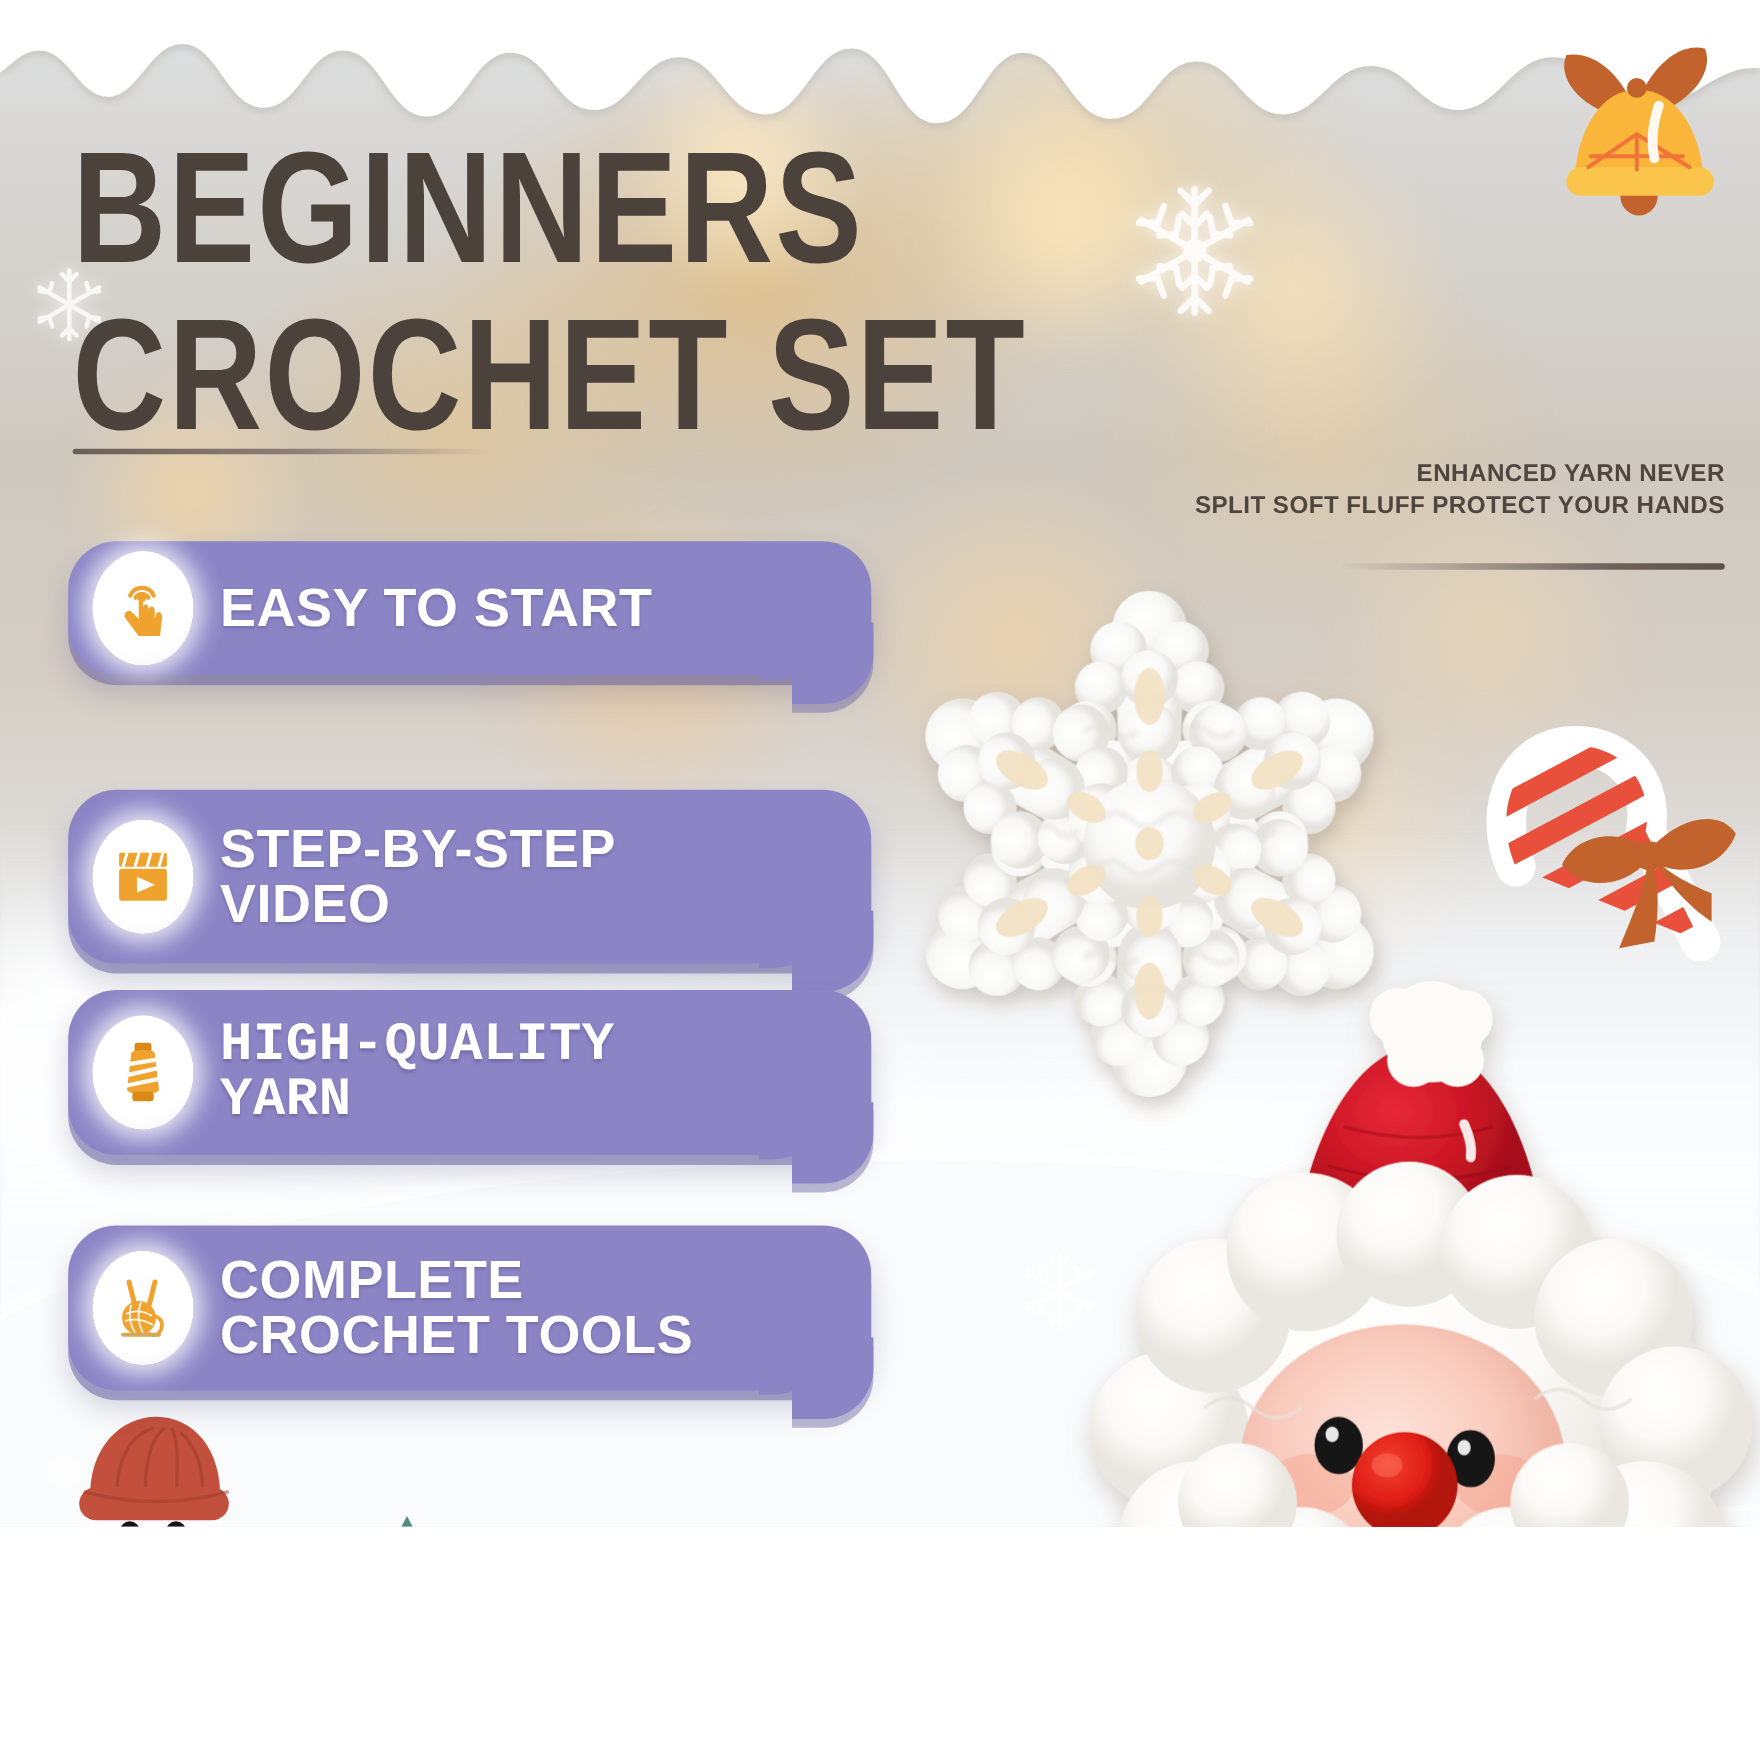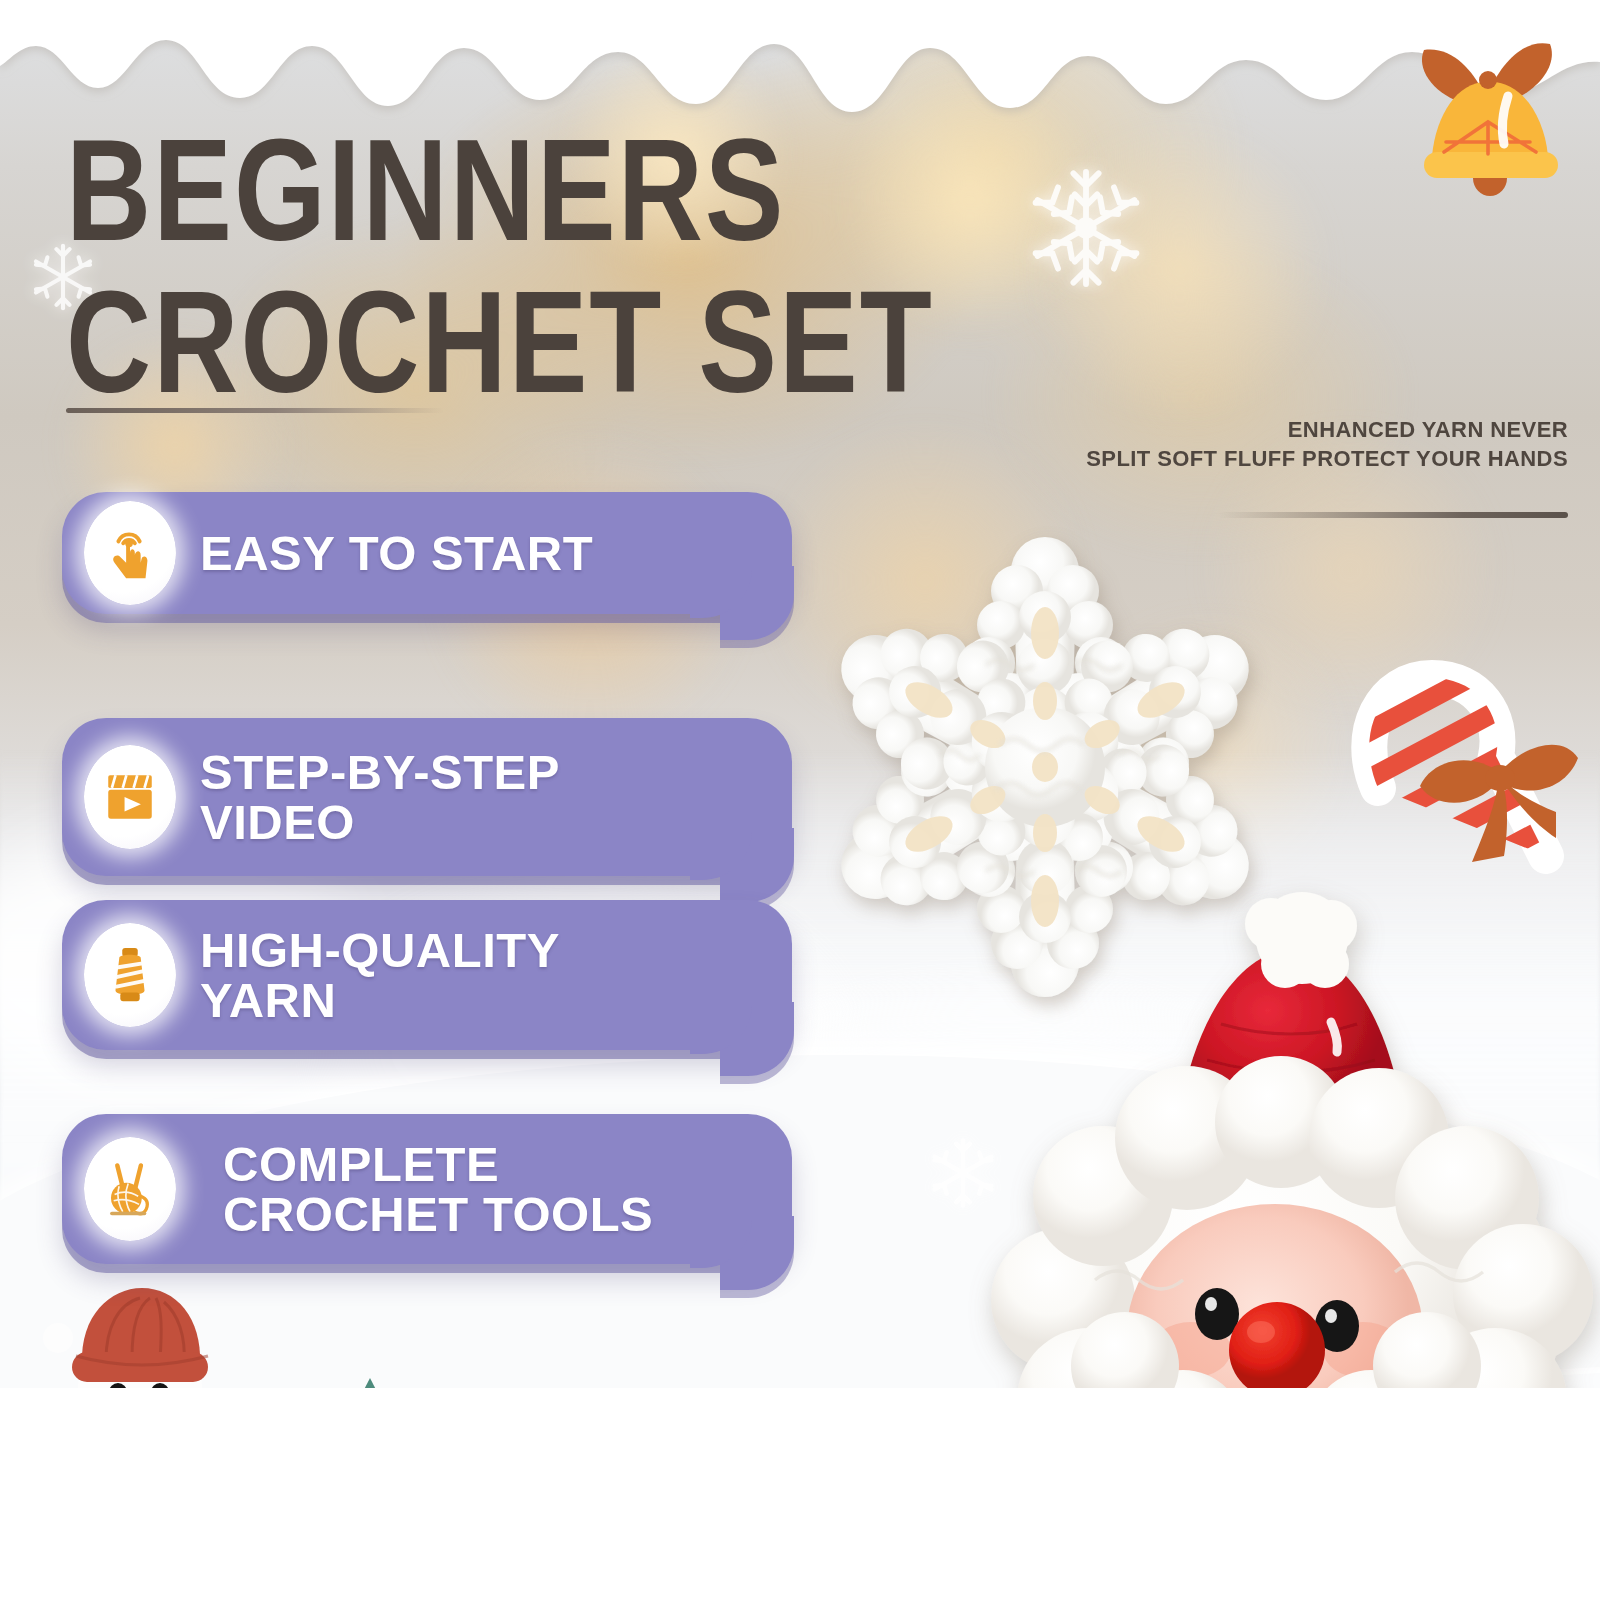--- a/index.html
+++ b/index.html
@@ -535,21 +535,21 @@
           <rect x="19" y="4" width="16" height="9" rx="3" fill="#d88a17"></rect>
           <path d="M16,14 C16,10 38,10 38,14 L42,48 C42,54 12,54 12,48 Z" fill="#efa22e"></path>
           <rect x="17" y="50" width="20" height="9" rx="3" fill="#d88a17"></rect>
           <g stroke="#ffffff" stroke-width="4" stroke-linecap="round" opacity=".95">
             <path d="M15,24 L40,20"></path>
             <path d="M14,34 L41,28"></path>
             <path d="M13,44 L42,38"></path>
           </g>
         </svg>
       </div>
-      <div class="pill-label" style="white-space:pre-line;">HIGH-QUALITY
+      <div class="pill-label" style="white-space:pre-line;font-family:Liberation Mono, monospace;">HIGH-QUALITY
 YARN</div>
     </div>
   </div>
 
   <div class="pill" style="top:1114px;width:730px;height:150px;">
     <div class="tail"></div>
     <div class="pill-inner">
       <div class="pill-icon">
         <svg width="58" height="60" viewBox="0 0 64 64">
           <g stroke="#efa22e" stroke-width="5" stroke-linecap="round">
@@ -560,18 +560,18 @@
           <g stroke="#ffffff" stroke-width="1.8" fill="none" opacity=".9">
             <path d="M15,38 q13,-6 26,2"></path>
             <path d="M14,45 q14,-4 28,4"></path>
             <path d="M20,29 q-4,14 4,28"></path>
             <path d="M30,26 q-6,16 2,31"></path>
           </g>
           <path d="M44,40 q10,4 6,14 q-4,8 -12,4" stroke="#efa22e" stroke-width="3.6" fill="none" stroke-linecap="round"></path>
           <rect x="10" y="57" width="40" height="4" rx="2" fill="#d7a75a"></rect>
         </svg>
       </div>
-      <div class="pill-label" style="white-space:pre-line;margin-left:23px;">COMPLETE
+      <div class="pill-label" style="white-space:pre-line;">COMPLETE
 CROCHET TOOLS</div>
     </div>
   </div>
 
 </div>
 
 </body></html>

